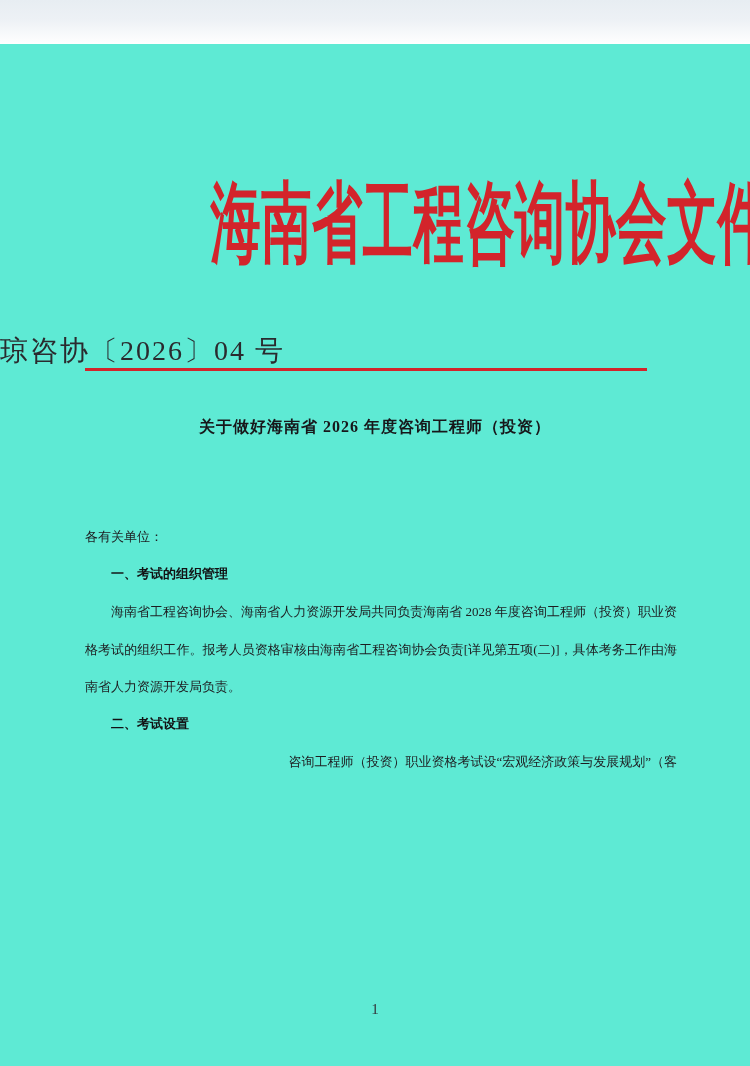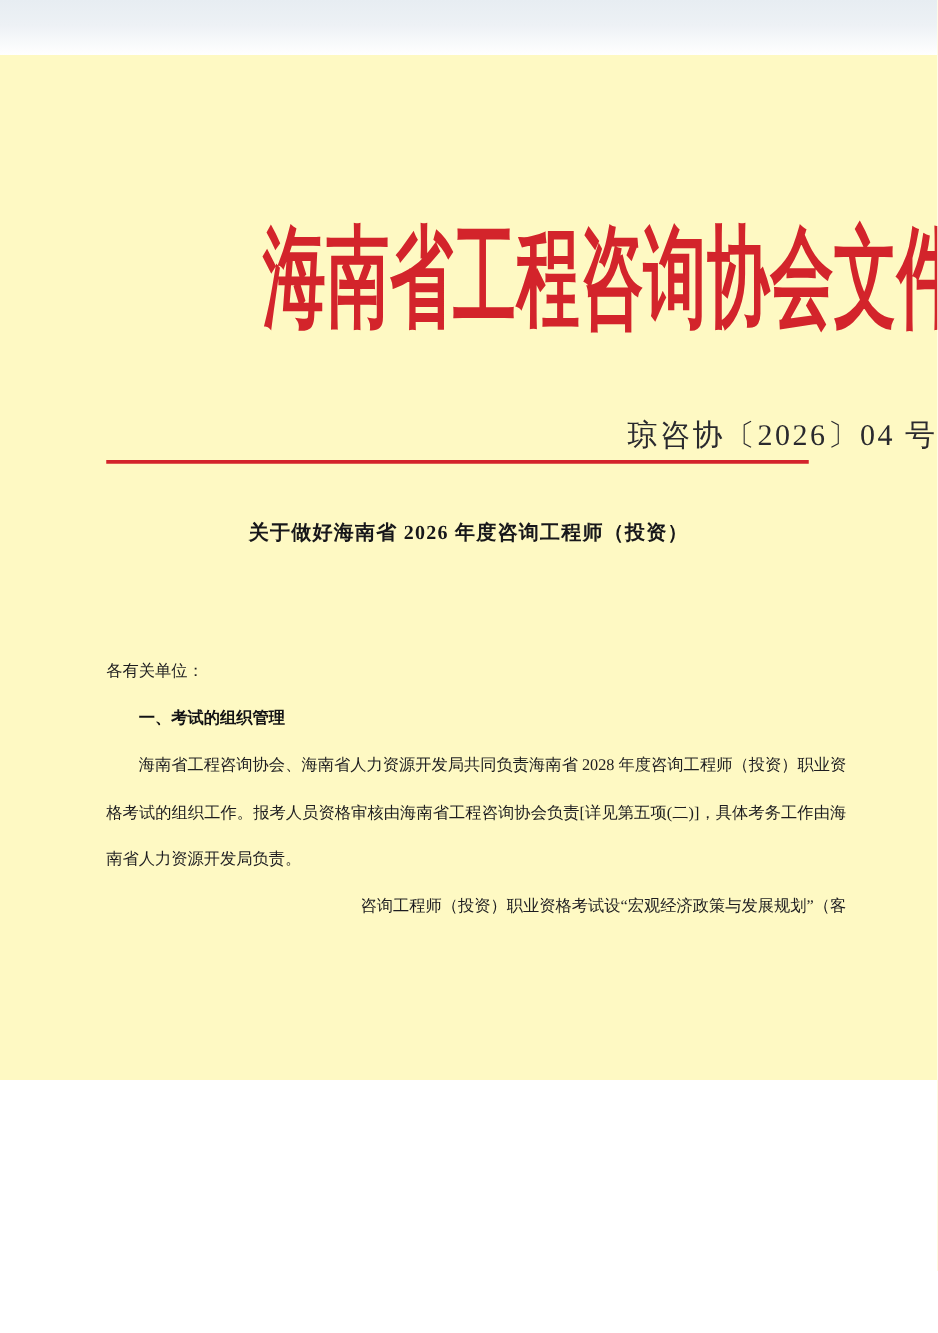--- a/index.html
+++ b/index.html
@@ -1,21 +1,21 @@
 <!DOCTYPE html>
 <html><head>
 <meta charset="utf-8">
 <style>
   html, body { margin: 0; padding: 0; background: #ffffff; }
   .page {
     position: relative;
     width: 750px;
-    height: 864px;
+    height: 1066px;
     margin: 0 auto;
-    background: #fef9c3;
+    background: #5eead4;
     overflow: hidden;
     font-family: "Liberation Serif", "DejaVu Serif", serif;
     color: #1d1d20;
   }
   .scan-top-band {
     position: absolute; top: 0; left: 0; right: 0; height: 44px;
     background: linear-gradient(180deg, #e7edf2 0%, #edf1f5 45%, #ffffff 100%);
   }
   .org-title {
     position: absolute; top: 168px; left: 0; width: 100%;
@@ -27,22 +27,22 @@
     font-size: 88px;
     font-weight: 900;
     letter-spacing: 1px;
     color: #d3242b;
     transform: scaleX(0.57);
     transform-origin: 50% 50%;
     font-family: "Liberation Serif", "DejaVu Serif", serif;
   }
   .doc-number {
     position: absolute; top: 332px; left: 0; width: 100%;
-    text-align: right;
-    font-size: 24px;
+    text-align: left;
+    font-size: 28px;
     letter-spacing: 2px;
     color: #2a2a2e;
   }
   .red-rule {
     position: absolute; top: 368px; left: 85px;
     width: 562px; height: 3px;
     background: #d3242b;
   }
   .doc-title {
     position: absolute; top: 406px; left: 0; width: 100%;
@@ -92,18 +92,19 @@
   <div class="red-rule"></div>
 
   <div class="doc-title">
     <div>关于做好海南省 2026 年度咨询工程师（投资）</div>
   </div>
 
   <div class="body-text">
     <p>各有关单位：</p>
     <p class="heading">一、考试的组织管理</p>
     <p class="para">海南省工程咨询协会、海南省人力资源开发局共同负责海南省 2028 年度咨询工程师（投资）职业资格考试的组织工作。报考人员资格审核由海南省工程咨询协会负责[详见第五项(二)]，具体考务工作由海南省人力资源开发局负责。</p>
+    <p class="heading">二、考试设置</p>
     <p class="last-line">咨询工程师（投资）职业资格考试设“宏观经济政策与发展规划”（客</p>
   </div>
 
   <div class="page-number">1</div>
 
 </div>
 
 </body></html>

